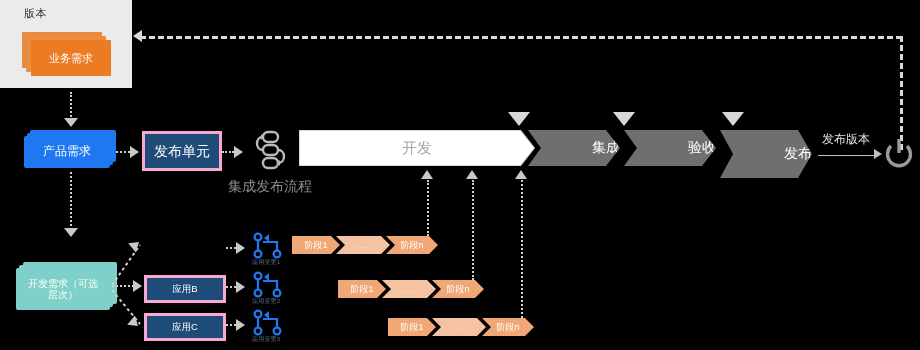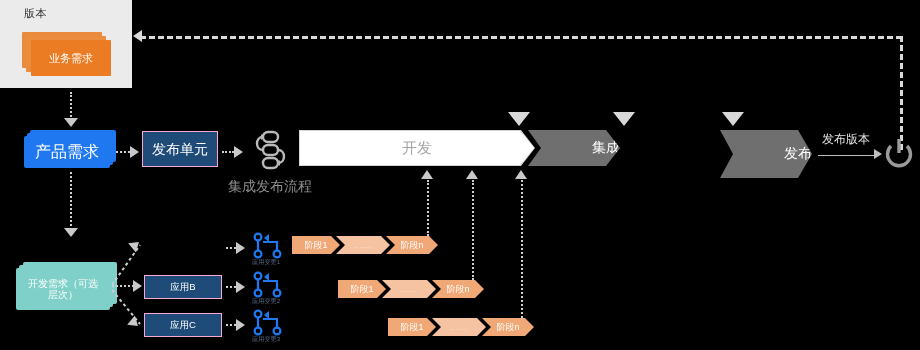--- a/index.html
+++ b/index.html
@@ -16,21 +16,21 @@
   .card-stack .c1{left:0;top:0;width:80px;height:36px;background:#e98b3f;}
   .card-stack .c2{left:4px;top:4px;width:80px;height:36px;background:#ec8c3e;}
   .card-stack .c3{left:9px;top:8px;width:80px;height:36px;background:#ec7c23;
      display:flex;align-items:center;justify-content:center;color:#fff;font-size:11px;}
 
   
   .boxstack{position:absolute;}
   .boxstack .s{position:absolute;border-radius:2px;}
   .lbl{position:absolute;display:flex;align-items:center;justify-content:center;
        text-align:center;line-height:1.15;color:#fff;}
-  .navy{background:#1e4b77;border:1px solid #f9a8d4;}
+  .navy{background:#1e4b77;border:3px solid #f9a8d4;}
 
   
   .chev{position:absolute;display:flex;align-items:center;justify-content:center;
         color:#fff;font-size:14px;
         clip-path:polygon(0 0, calc(100% - 14px) 0, 100% 50%, calc(100% - 14px) 100%, 0 100%);}
   .chev.notch{clip-path:polygon(0 0, calc(100% - 14px) 0, 100% 50%, calc(100% - 14px) 100%,
         0 100%, 13px 50%);justify-content:flex-end;}
   .chev-gray{background:#6f6f6f;}
   .chev-white-inner{position:absolute;left:1px;top:1px;right:1px;bottom:1px;background:#fff;
         clip-path:polygon(0 0, calc(100% - 14px) 0, 100% 50%, calc(100% - 14px) 100%, 0 100%);}
@@ -82,21 +82,21 @@
   <div class="dashv" style="left:900px;top:36px;height:114px;"></div>
   <div class="abs" style="left:133px;top:30px;width:0;height:0;border-top:6px solid transparent;border-bottom:6px solid transparent;border-right:9px solid #d9d9d9;"></div>
 
   <div class="dotv" style="left:70px;top:92px;height:28px;"></div>
   <div class="tri-down-sm" style="left:64px;top:118px;"></div>
 
   <div class="boxstack" style="left:24px;top:130px;width:96px;height:38px;">
     <div class="s" style="left:6px;top:0;width:86px;height:32px;background:#1f78f0;"></div>
     <div class="s" style="left:3px;top:3px;width:86px;height:32px;background:#1f78f0;"></div>
     <div class="s" style="left:0;top:6px;width:86px;height:32px;background:#1f78f0;"></div>
-    <div class="lbl" style="left:0;top:6px;width:86px;height:32px;font-size:16px;text-align:right;">产品需求</div>
+    <div class="lbl" style="left:0;top:6px;width:86px;height:32px;font-size:12px;text-align:right;">产品需求</div>
   </div>
 
   <div class="doth" style="left:116px;top:151px;width:14px;"></div>
   <div class="tri-right" style="left:130px;top:146px;"></div>
 
   <div class="abs navy lbl" style="left:142px;top:131px;width:74px;height:34px;font-size:14px;">发布单元</div>
 
   <div class="doth" style="left:222px;top:151px;width:12px;"></div>
   <div class="tri-right" style="left:234px;top:146px;"></div>
 
@@ -116,20 +116,23 @@
   <div class="cap" style="left:228px;top:178px;">集成发布流程</div>
 
   <div class="chev chev-outline" style="left:299px;top:130px;width:236px;height:36px;">
     <div class="chev-white-inner"></div>
     <span style="position:relative;z-index:2;color:#a6a6a6;font-size:15px;">开发</span>
   </div>
 
   <div class="chev chev-gray notch" style="left:528px;top:130px;width:92px;height:36px;">
     <span>集成</span>
   </div>
+  <div class="chev chev-gray notch" style="left:624px;top:130px;width:92px;height:36px;">
+    <span>验收</span>
+  </div>
   <div class="chev chev-gray notch" style="left:720px;top:130px;width:92px;height:48px;">
     <span>发布</span>
   </div>
 
   <div class="tri-down" style="left:508px;top:112px;"></div>
   <div class="tri-down" style="left:613px;top:112px;"></div>
   <div class="tri-down" style="left:722px;top:112px;"></div>
 
   <div class="cap-white" style="left:822px;top:131px;">发布版本</div>
   <div class="solidh" style="left:818px;top:155px;width:58px;"></div>

